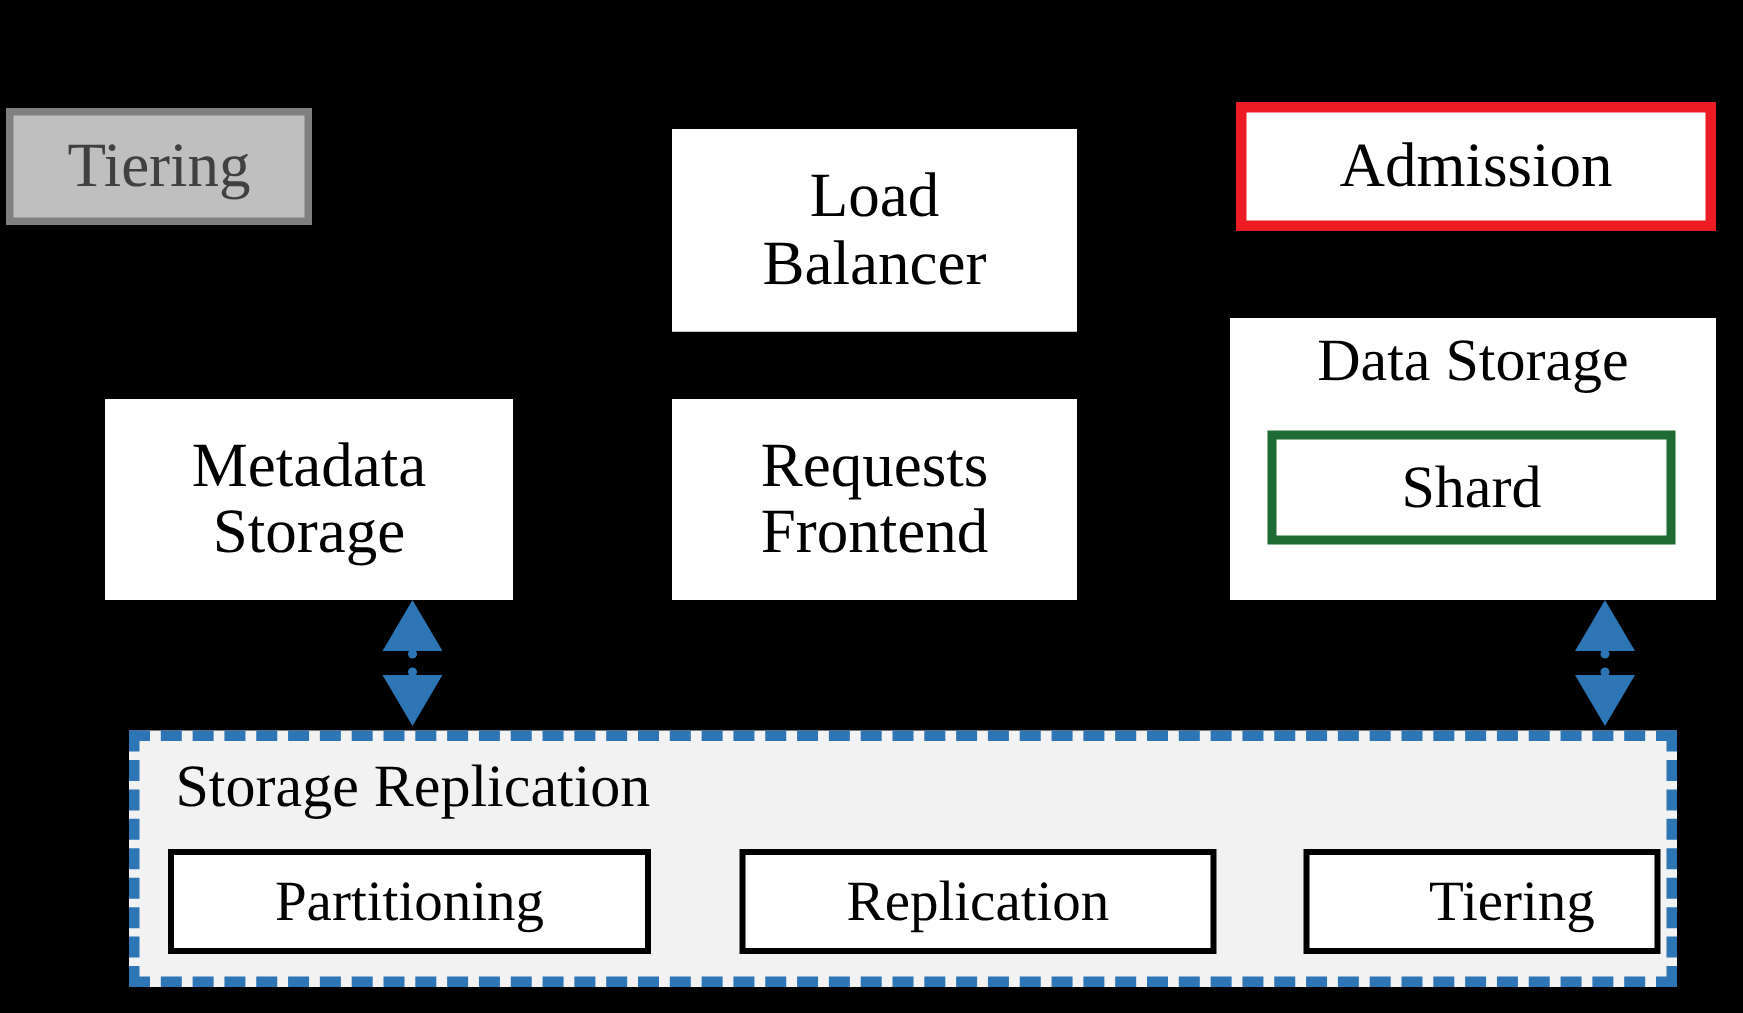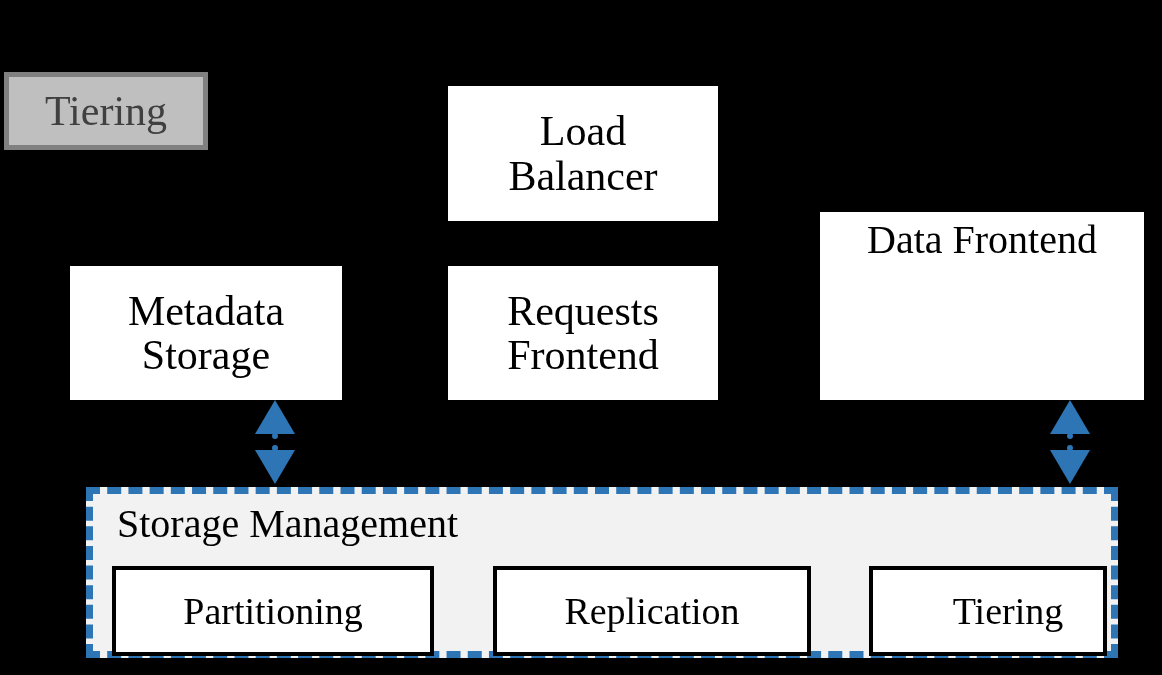--- a/index.html
+++ b/index.html
@@ -117,21 +117,21 @@
     position: absolute;
     left: 24px; top: 6px;
     font-size: 40px;
     color: #000000;
     white-space: nowrap;
   }
   .sm-child {
     position: absolute;
     box-sizing: border-box;
     top: 72px;
-    height: 90px;
+    height: 70px;
     background: #ffffff;
     border: 4px solid #000000;
     display: flex;
     align-items: center;
     justify-content: center;
     font-size: 38px;
     color: #000000;
   }
   #partitioning { left: 19px;  width: 322px; }
   #replication  { left: 400px; width: 318px; }
@@ -184,23 +184,25 @@
 <div id="canvas">
 
   <div class="node" id="client">Tiering</div>
 
   <div class="node" id="load-balancer">Load
 Balancer</div>
 
   <div class="conn" id="conn-lb-admission"></div>
   <div class="conn" id="conn-lb-admission-head"></div>
 
+  <div class="node" id="admission">Admission</div>
 
   <div class="node" id="data-storage">
-    <div id="data-storage-label">Data Frontend</div>
+    <div id="data-storage-label">Data Storage</div>
+    <div id="shard">Shard</div>
   </div>
 
   <div class="node" id="requests-frontend">Requests
 Frontend</div>
 
   <div class="node" id="metadata-storage">Metadata
 Storage</div>
 
   <div class="dbl-arrow" id="arrow-metadata">
     <div class="head-up"></div>
@@ -208,19 +210,19 @@
     <div class="head-down"></div>
   </div>
 
   <div class="dbl-arrow" id="arrow-datastorage">
     <div class="head-up"></div>
     <div class="stem"></div>
     <div class="head-down"></div>
   </div>
 
   <div id="storage-management">
-    <div id="storage-management-label">Storage Management</div>
+    <div id="storage-management-label">Storage Replication</div>
     <div class="sm-child" id="partitioning">Partitioning</div>
     <div class="sm-child" id="replication">Replication</div>
     <div class="sm-child" id="tiering">Tiering</div>
   </div>
 
 </div>
 
 </body></html>

